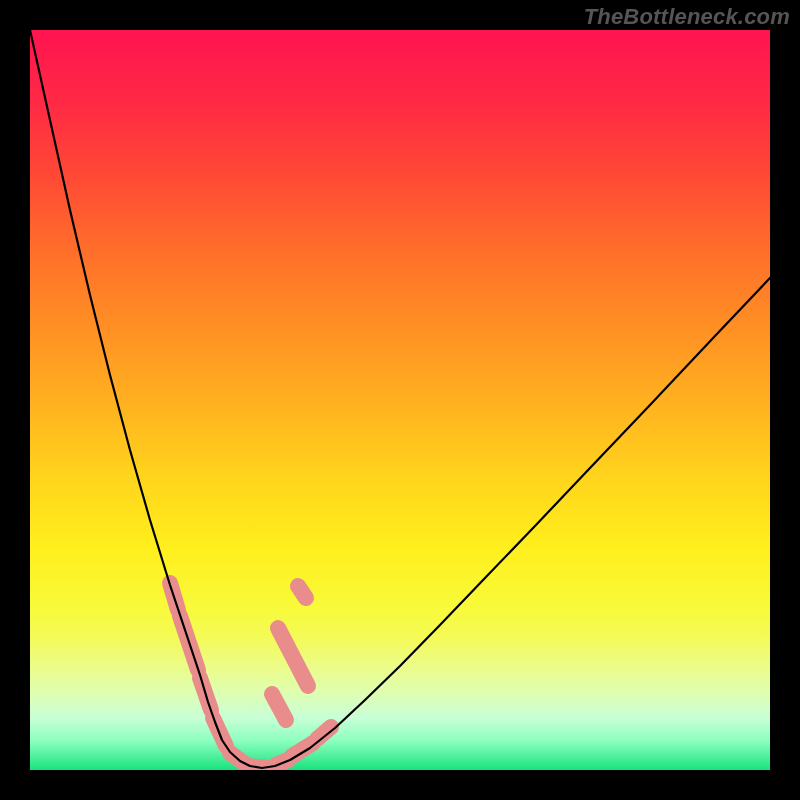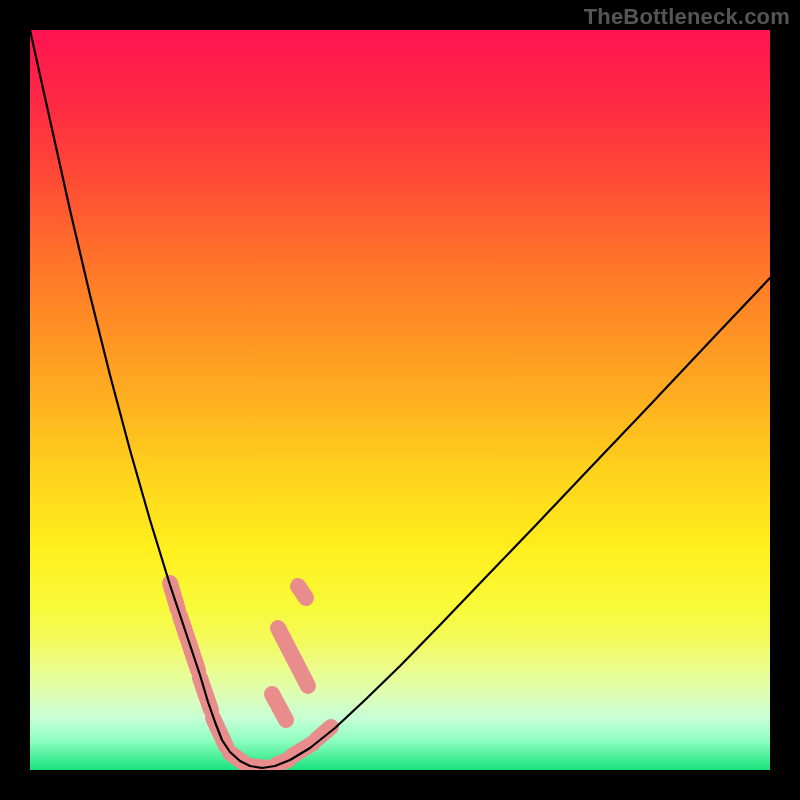--- a/index.html
+++ b/index.html
@@ -9,20 +9,21 @@
     height: 800px;
     overflow: hidden;
     background: #000;
     font-family: Arial, Helvetica, sans-serif;
   }
   .outer {
     width: 800px;
     height: 592px;
     background: #000;
     position: relative;
+    font-style: italic;
   }
   .watermark {
     position: absolute;
     top: 4px;
     right: 10px;
     color: #555;
     font-size: 22px;
     font-weight: bold;
     z-index: 10;
     letter-spacing: 0.2px;

